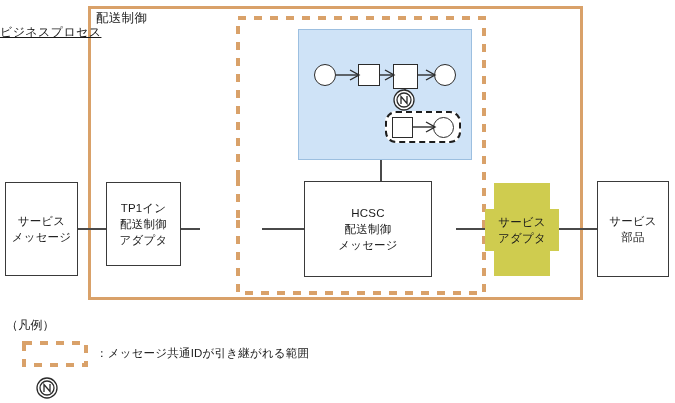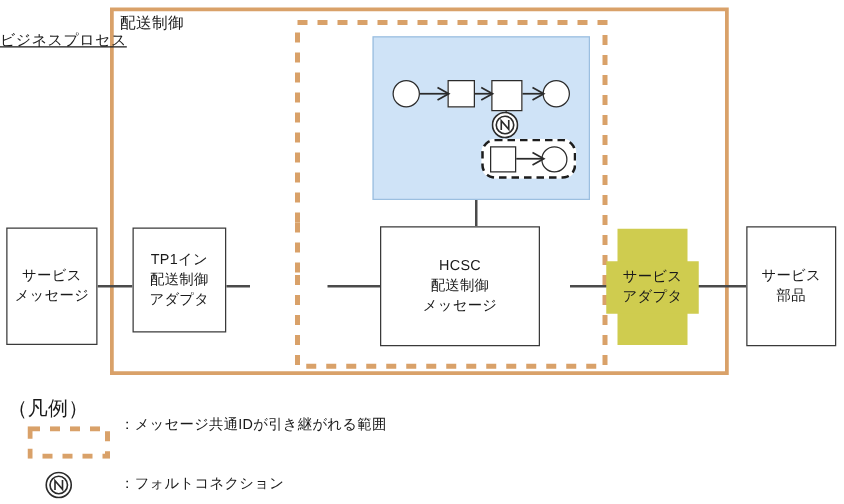--- a/index.html
+++ b/index.html
@@ -130,29 +130,29 @@
   .bpmn-dashgroup {
     box-sizing: border-box;
     border: 2px dashed #1d1d1d;
     border-radius: 11px;
     background: #ffffff;
   }
 
   
   #legend-title {
     left: 6px; top: 317px;
-    font-size: 16px;
+    font-size: 12px;
     letter-spacing: .2px;
   }
   #legend-swatch {
     left: 22px; top: 341px;
     width: 66px; height: 26px;
   }
   #legend-row1-text {
-    left: 96px; top: 332px;
+    left: 96px; top: 346px;
     font-size: 11.5px;
     letter-spacing: .2px;
     white-space: nowrap;
     text-align: center;
   }
   #legend-row2-icon {
     left: 36px; top: 377px;
     width: 22px; height: 22px;
   }
   #legend-row2-text {
@@ -269,15 +269,14 @@
   <svg class="abs" id="legend-swatch" viewBox="0 0 66 26" aria-hidden="true">
     <rect x="2" y="2" width="62" height="22" fill="none" stroke="#D9A169" stroke-width="4" stroke-dasharray="8 8"></rect>
   </svg>
   <div class="abs" id="legend-row1-text">：メッセージ共通IDが引き継がれる範囲</div>
 
   <svg class="abs" id="legend-row2-icon" viewBox="0 0 22 22" aria-hidden="true">
     <circle cx="11" cy="11" r="10" fill="#ffffff" stroke="#2b2b2b" stroke-width="1.3"></circle>
     <circle cx="11" cy="11" r="7" fill="#ffffff" stroke="#2b2b2b" stroke-width="1.3"></circle>
     <path d="M 8 15 L 8 7.5 L 14 14.5 L 14 7" fill="none" stroke="#2b2b2b" stroke-width="1.3"></path>
   </svg>
-  <div class="abs" id="legend-row2-text">：フォルトコネクション</div>
 
 </div>
 
 </body></html>

